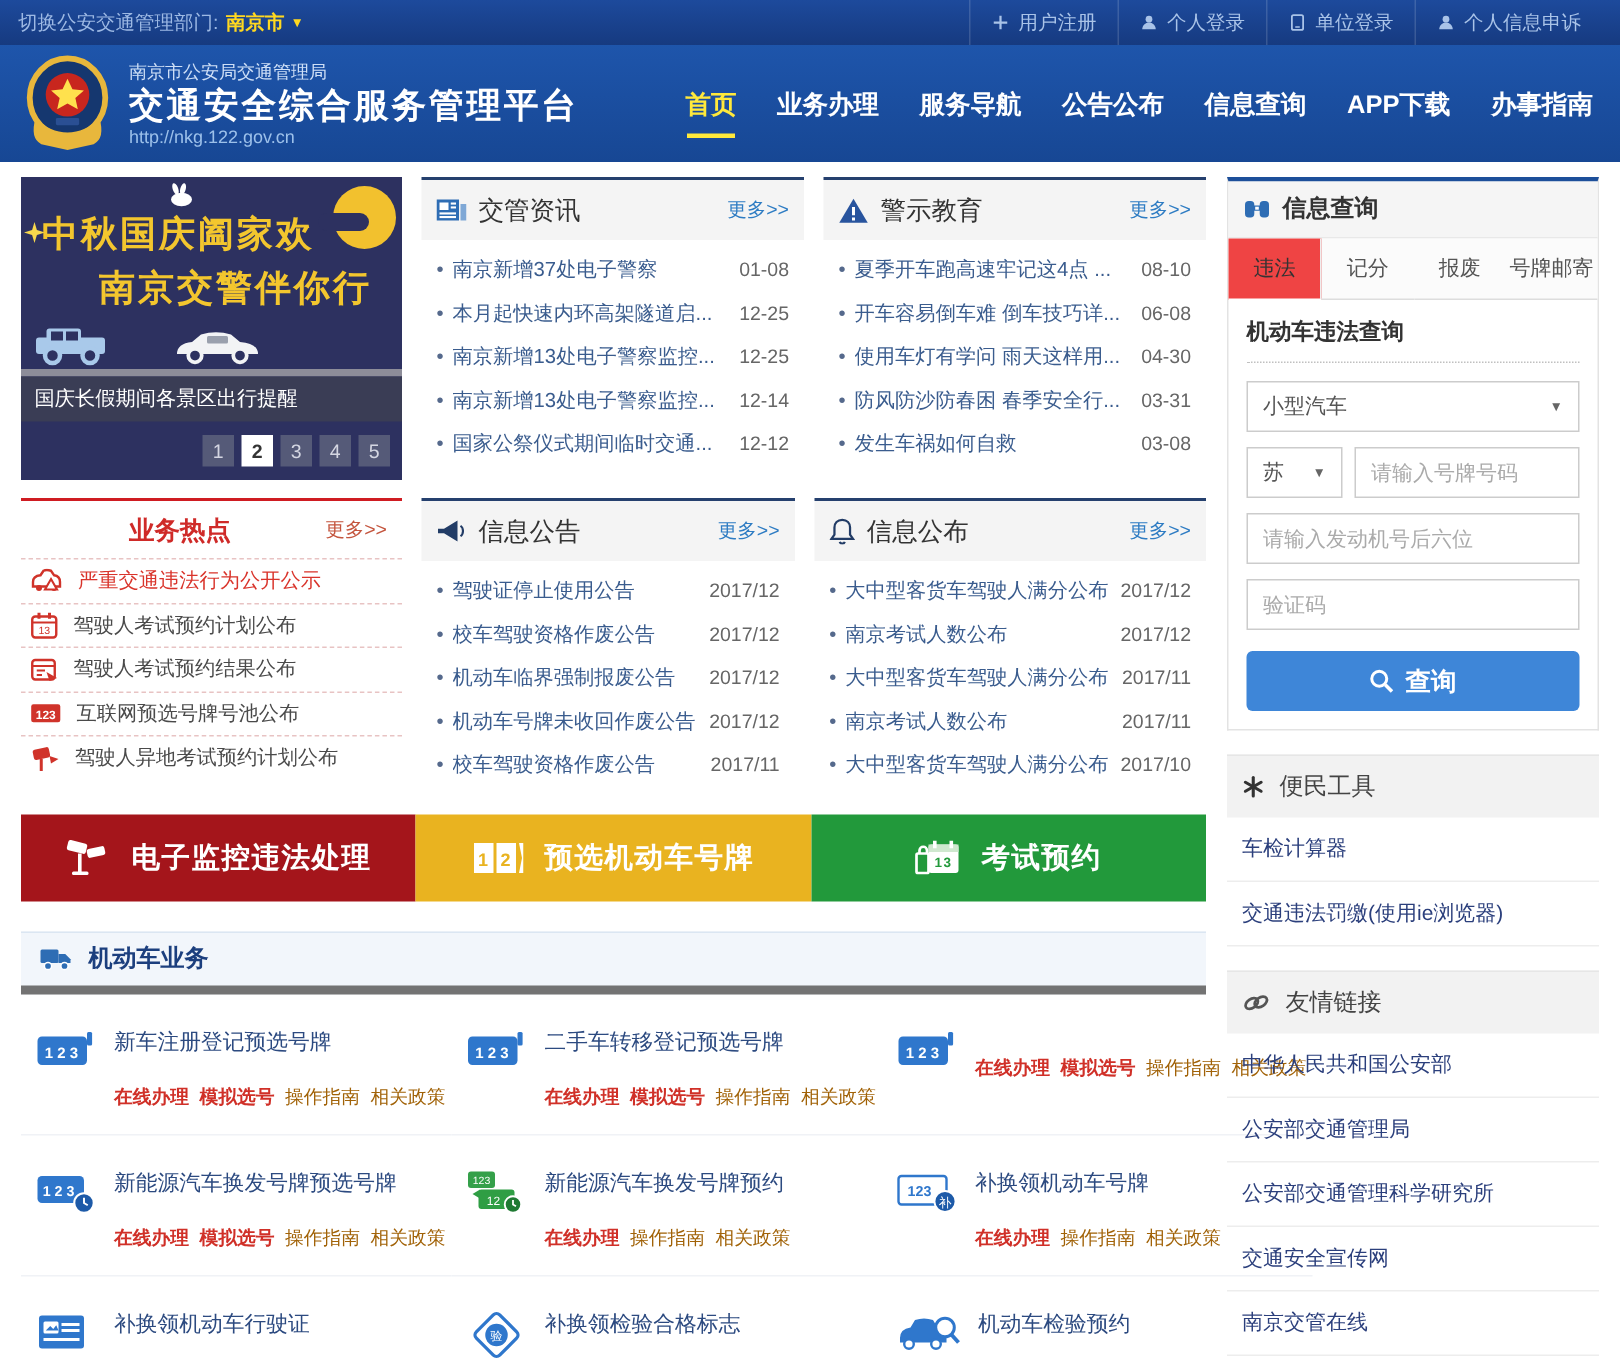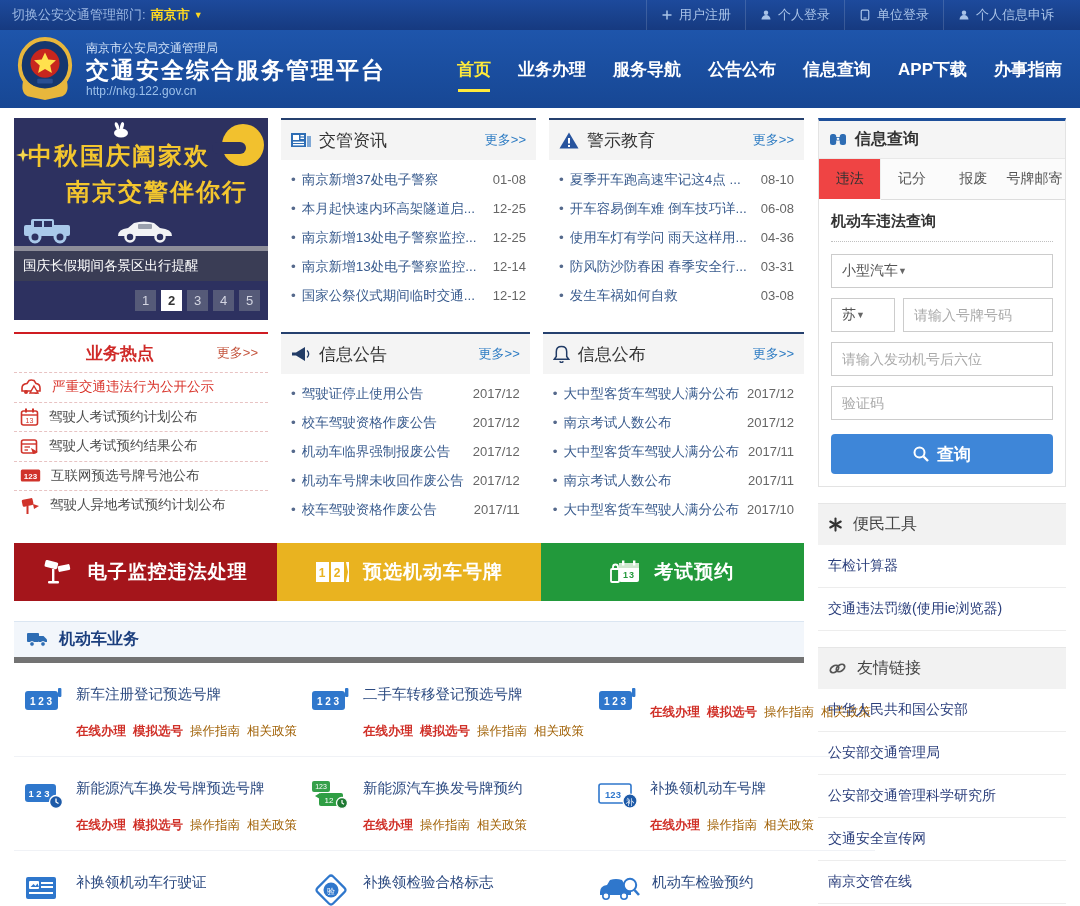--- a/index.html
+++ b/index.html
@@ -108,21 +108,21 @@
   .qhd-title { font-size:16px; font-weight:bold; color:#333; }
   .tabs { display:flex; background:#fbfbfb; }
   .tab { flex:1; text-align:center; padding:11px 0; font-size:14px; color:#555;
     border-bottom:1px solid #ddd; cursor:pointer; }
   .tab.active { background:#ef4444; border-bottom:1px solid #fff; color:#333;
     border-right:1px solid #eee; font-weight:normal; }
   .qbody { padding:12px; }
   .form-title { font-size:15px; font-weight:bold; color:#333; padding-bottom:10px;
     border-bottom:1px dotted #c0c0c0; }
   .sel { border:1px solid #ccc; height:34px; display:flex; align-items:center;
-    justify-content:flex-start; padding:0 10px; color:#555; font-size:14px;
+    justify-content:space-between; padding:0 10px; color:#555; font-size:14px;
     margin-top:12px; cursor:pointer; background:#fff; }
   .sel .sc { color:#666; font-size:9px; }
   .prow { display:flex; gap:8px; margin-top:10px; }
   .sel.small { width:64px; flex:none; margin-top:0; }
   input.inp { border:1px solid #ccc; height:34px; padding:0 10px; font-size:14px;
     color:#444; outline:none; font-family:inherit; width:100%; }
   input.inp::placeholder { color:#aaa; }
   .grow { flex:1; min-width:0; }
   .mt10 { margin-top:10px; }
   .captcha { width:72px; }
@@ -304,21 +304,21 @@
                 <span class="dt">08-10</span>
               </div>
             <div class="pitem">
                 <span class="dot">•</span>
                 <span class="txt">开车容易倒车难 倒车技巧详...</span>
                 <span class="dt">06-08</span>
               </div>
             <div class="pitem">
                 <span class="dot">•</span>
                 <span class="txt">使用车灯有学问 雨天这样用...</span>
-                <span class="dt">04-36</span>
+                <span class="dt">04-30</span>
               </div>
             <div class="pitem">
                 <span class="dot">•</span>
                 <span class="txt">防风防沙防春困 春季安全行...</span>
                 <span class="dt">03-31</span>
               </div>
             <div class="pitem">
                 <span class="dot">•</span>
                 <span class="txt">发生车祸如何自救</span>
                 <span class="dt">03-08</span>

